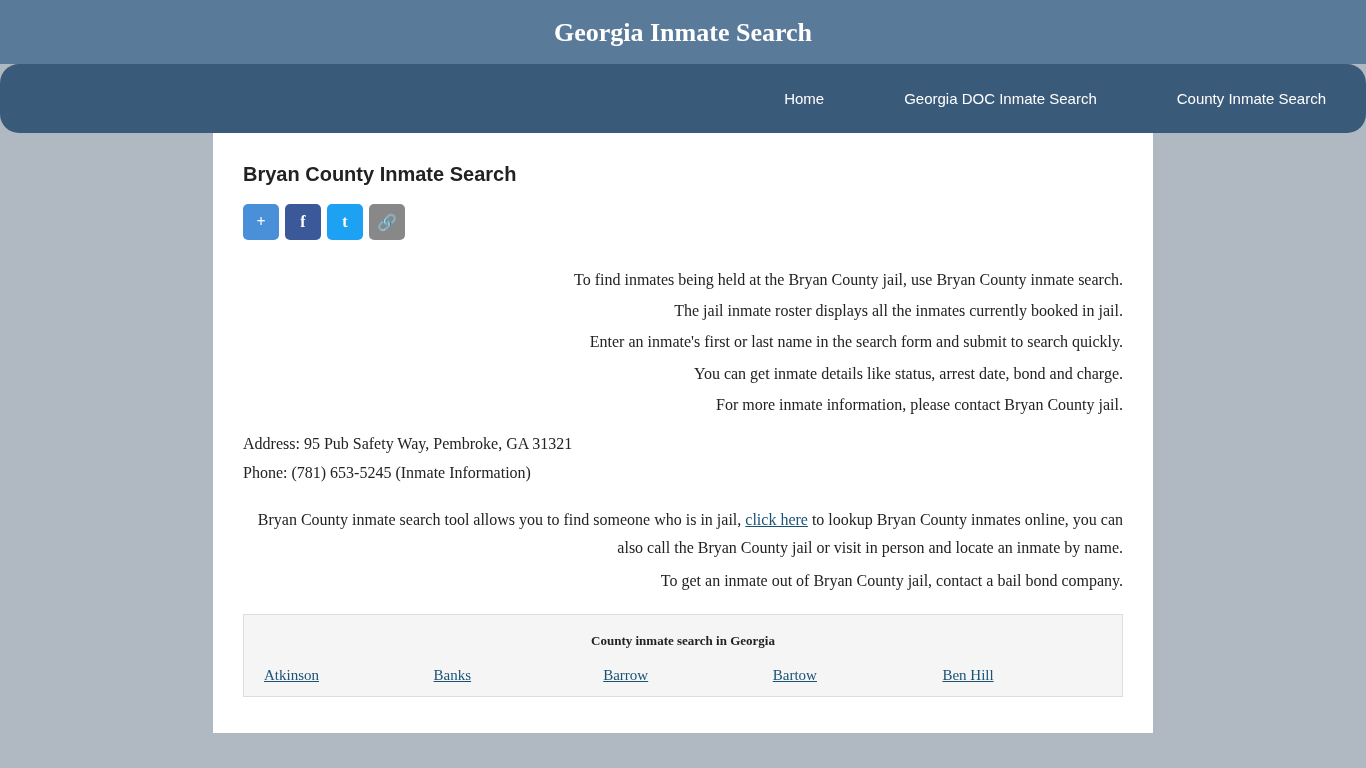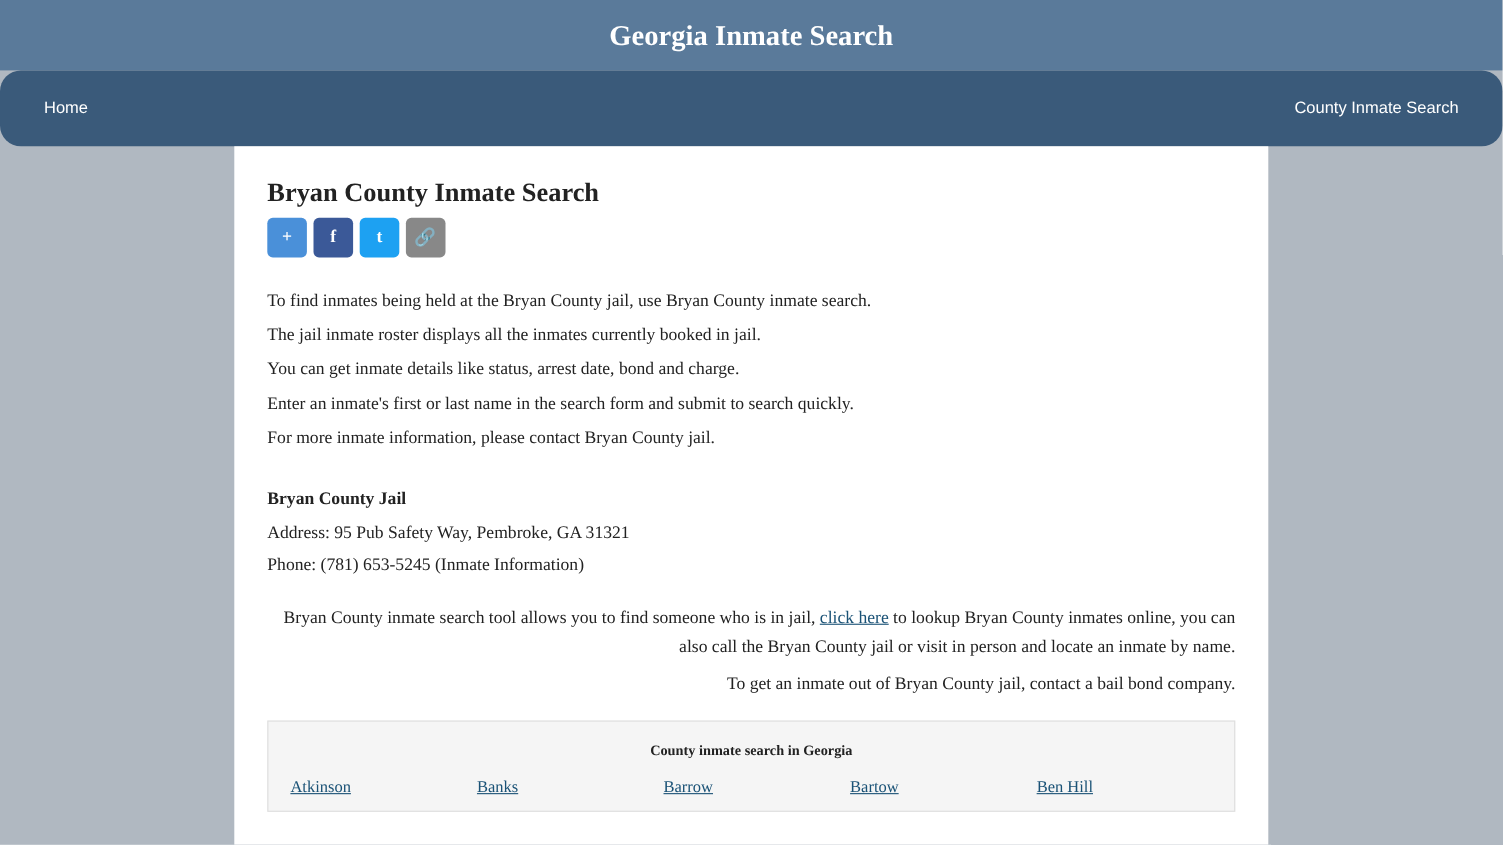--- a/index.html
+++ b/index.html
@@ -16,21 +16,21 @@
     }
     #header h1 {
       color: #fff;
       font-size: 26px;
       font-weight: bold;
       font-family: Georgia, serif;
     }
     #nav {
       background-color: #3a5a7a;
       display: flex;
-      justify-content: space-between;
+      justify-content: flex-end;
       padding: 12px 0;
       border-radius: 19px;
     }
     #nav a {
       color: #fff;
       text-decoration: none;
       padding: 14px 40px;
       font-size: 15px;
       font-family: Arial, sans-serif;
       display: block;
@@ -42,24 +42,24 @@
     }
     #content {
       background: #fff;
       max-width: 940px;
       width: 100%;
       min-height: 600px;
       padding: 30px 30px 30px 30px;
       margin: 0;
     }
     .page-title {
-      font-size: 24px;
+      font-size: 20px;
       font-weight: bold;
-      margin-bottom: 8px;
-      font-family: Liberation Serif, serif;
+      margin-bottom: 18px;
+      font-family: Liberation Sans, sans-serif;
     }
     .social-buttons {
       display: flex;
       gap: 6px;
       margin-bottom: 26px;
     }
     .social-btn {
       width: 36px;
       height: 36px;
       border-radius: 5px;
@@ -70,22 +70,23 @@
       font-size: 16px;
       font-weight: bold;
       color: #fff;
       text-decoration: none;
     }
     .social-btn.share { background: #4a90d9; }
     .social-btn.facebook { background: #3b5998; }
     .social-btn.twitter { background: #1da1f2; }
     .social-btn.copy { background: #888; }
     .description {
-      margin-bottom: 28px;
+      margin-bottom: 12px;
       line-height: 1.7;
+      text-align: right;
     }
     .description p { margin-bottom: 4px; }
     .jail-info {
       margin-bottom: 20px;
     }
     .jail-info .jail-name {
       font-weight: bold;
       margin-bottom: 4px;
     }
     .jail-info p { margin-bottom: 2px; line-height: 1.7; }
@@ -126,45 +127,45 @@
   </style>
 </head>
 <body>
 
 <div id="header">
   <h1>Georgia Inmate Search</h1>
 </div>
 
 <nav id="nav">
   <a href="#">Home</a>
+  <a href="#">Georgia DOC Inmate Search</a>
   <a href="#">County Inmate Search</a>
 </nav>
 
 <div id="main-wrapper">
   <div id="content">
 
     <div class="page-title">Bryan County Inmate Search</div>
 
     <div class="social-buttons">
       <a class="social-btn share" href="#">+</a>
       <a class="social-btn facebook" href="#">f</a>
       <a class="social-btn twitter" href="#">t</a>
       <a class="social-btn copy" href="#">🔗</a>
     </div>
 
     <div class="description">
       <p>To find inmates being held at the Bryan County jail, use Bryan County inmate search.</p>
       <p>The jail inmate roster displays all the inmates currently booked in jail.</p>
+      <p>Enter an inmate's first or last name in the search form and submit to search quickly.</p>
       <p>You can get inmate details like status, arrest date, bond and charge.</p>
-      <p>Enter an inmate's first or last name in the search form and submit to search quickly.</p>
       <p>For more inmate information, please contact Bryan County jail.</p>
     </div>
 
     <div class="jail-info">
-      <p class="jail-name">Bryan County Jail</p>
       <p>Address: 95 Pub Safety Way, Pembroke, GA 31321</p>
       <p>Phone: (781) 653-5245 (Inmate Information)</p>
     </div>
 
     <div class="extra-info">
       <p>
         <span>Bryan County inmate search tool allows you to find someone who is in jail, </span><a href="#">click here</a><span> to lookup Bryan County inmates online, you can also call the Bryan County jail or visit in person and locate an inmate by name.</span>
       </p>
       <p>To get an inmate out of Bryan County jail, contact a bail bond company.</p>
     </div>

